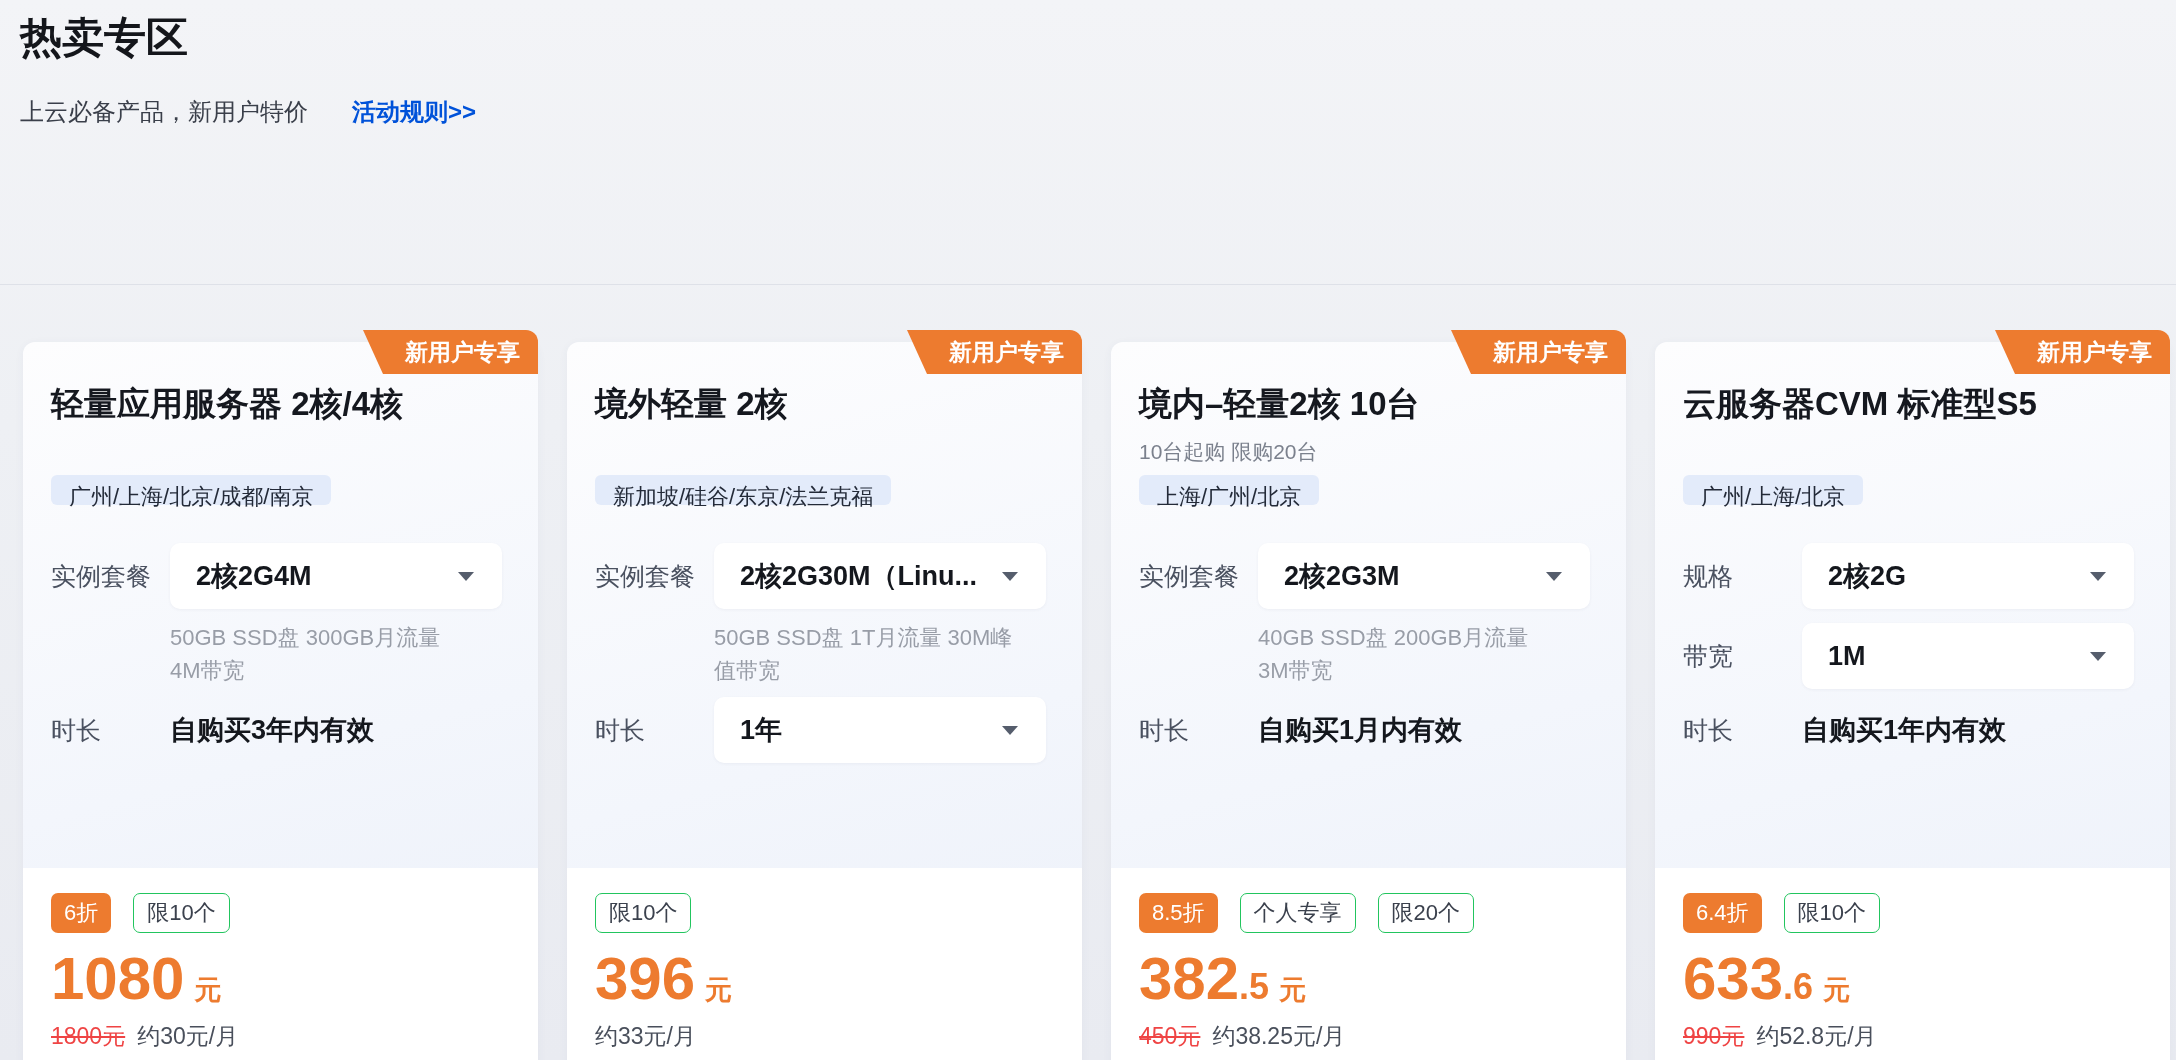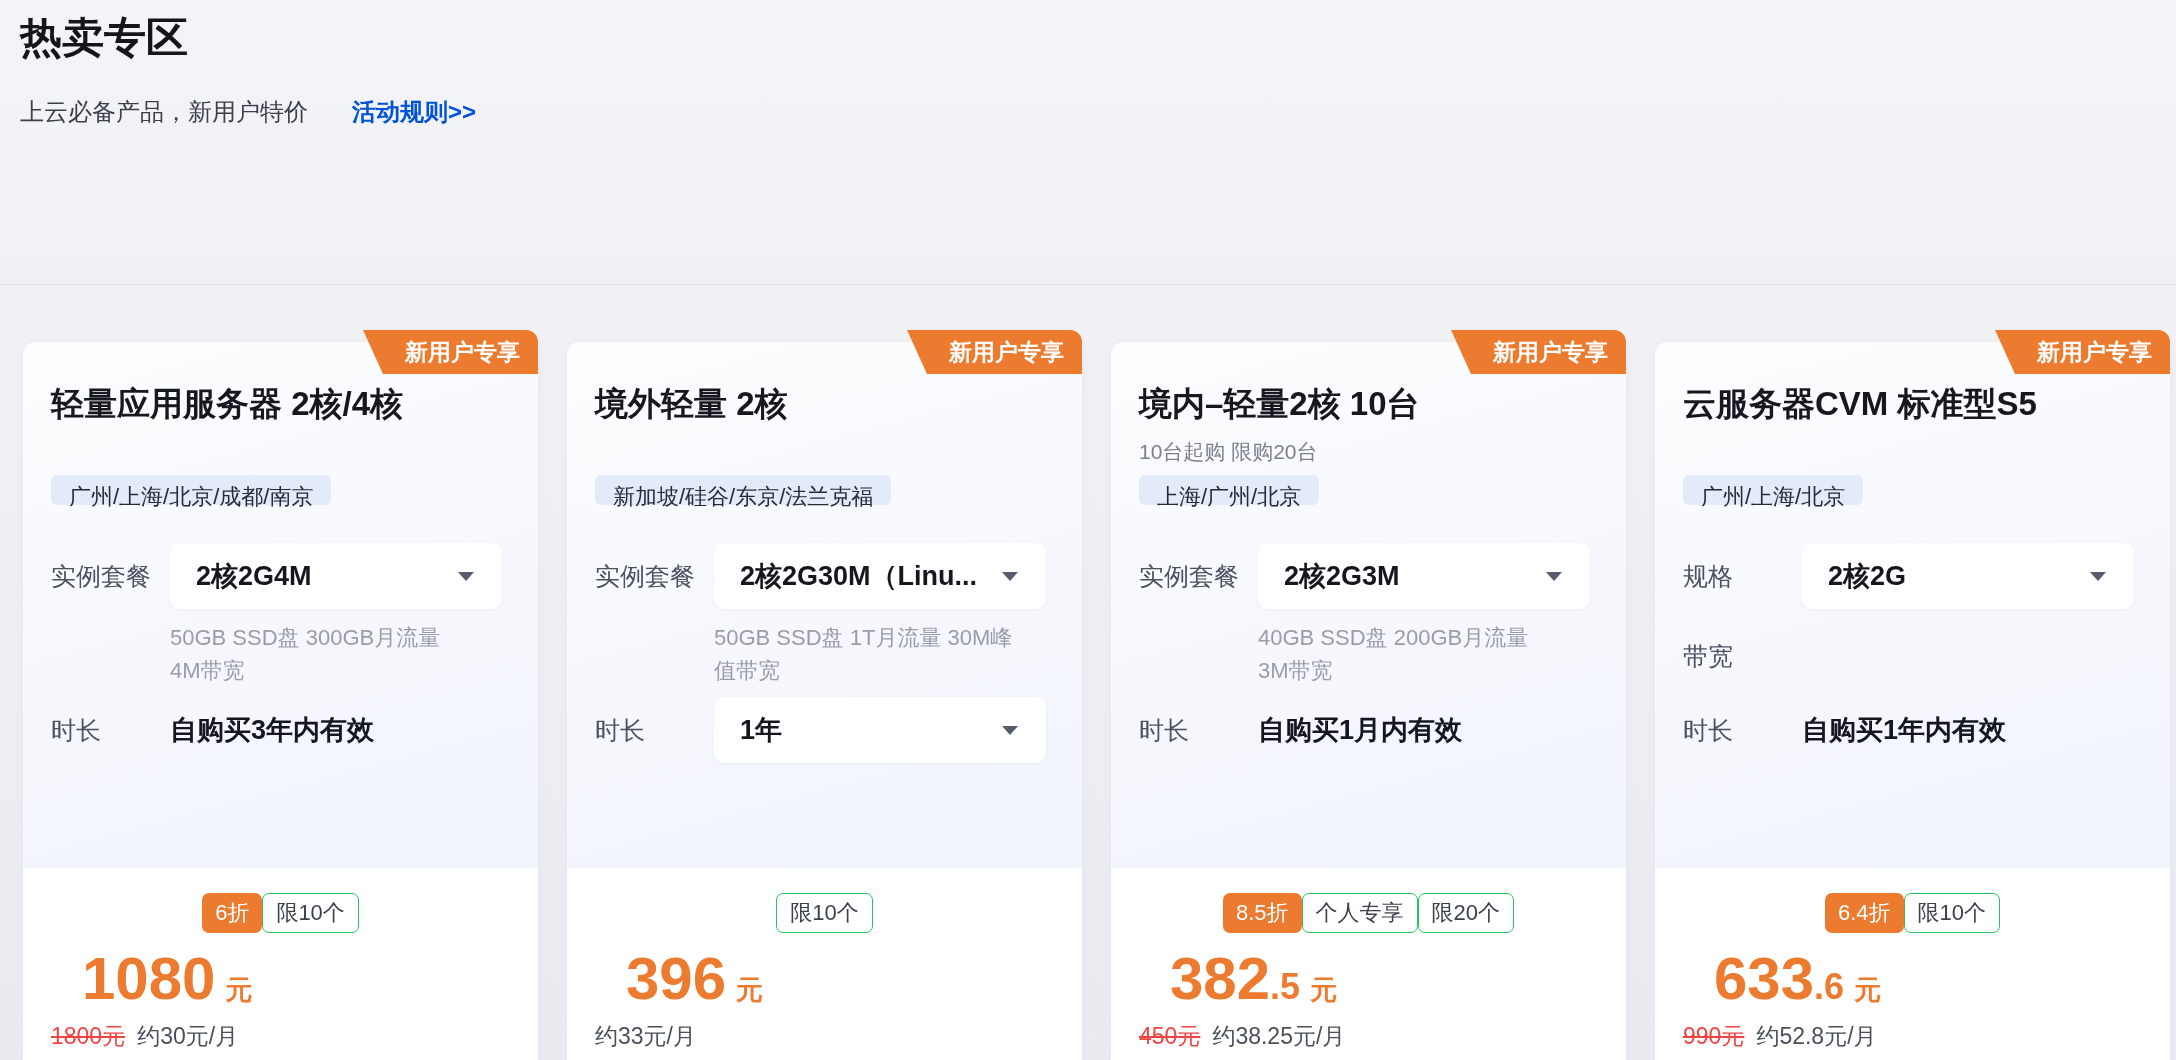--- a/index.html
+++ b/index.html
@@ -55,25 +55,25 @@
   .select-arrow { position:absolute; right:28px; top:29px; width:0; height:0;
     border-left:8px solid transparent; border-right:8px solid transparent;
     border-top:9px solid #555d6c; }
   .static-value { position:absolute; left:147px; top:0; line-height:66px; font-size:27px;
     font-weight:700; color:#14171d; white-space:nowrap; }
   .desc { position:absolute; left:147px; width:300px; font-size:22px; line-height:33px; color:#989da7; }
   .desc.slot1 { top:279px; }
 
   .white-section { position:absolute; left:0; right:0; top:526px; bottom:0;
     background:#ffffff; border-radius:0 0 12px 12px; padding:25px 28px 0; }
-  .badges { display:flex; gap:0;justify-content:center; }
+  .badges { display:flex; gap:22px; }
   .badge { height:40px; line-height:38px; padding:0 13px; border-radius:7px; font-size:22px; }
   .badge.orange { background:#ED7B2F; color:#fff; line-height:40px; }
   .badge.outline { border:1px solid #22c55e; color:#3b414d; background:#fff; }
-  .price-row { margin-top:11px; white-space:nowrap;margin-left:31px; }
+  .price-row { margin-top:11px; white-space:nowrap; }
   .price-int { font-size:60px; font-weight:700; color:#ED7B2F; }
   .price-dec { font-size:36px; font-weight:700; color:#ED7B2F; }
   .price-unit { font-size:27px; font-weight:700; color:#ED7B2F; margin-left:10px; }
   .sub-row { margin-top:8px; font-size:23px; color:#494f5b; white-space:nowrap; }
   .orig-price { color:#ef4444; text-decoration:line-through; margin-right:12px; }
 </style>
 </head>
 <body>
 
 <div class="page">
@@ -196,20 +196,24 @@
     <div class="rows">
           <div class="row slot0">
             <span class="row-label">规格</span>
             <div class="select">
               <span class="select-value">2核2G</span>
               <span class="select-arrow"></span>
             </div>
           </div>
           <div class="row slot1">
             <span class="row-label">带宽</span>
+            <div class="select">
+              <span class="select-value">1M</span>
+              <span class="select-arrow"></span>
+            </div>
           </div>
           <div class="row slot2">
             <span class="row-label">时长</span>
             <span class="static-value">自购买1年内有效</span>
           </div>
         </div>
     <div class="white-section">
       <div class="badges">
             <span class="badge orange">6.4折</span>
             <span class="badge outline">限10个</span>

